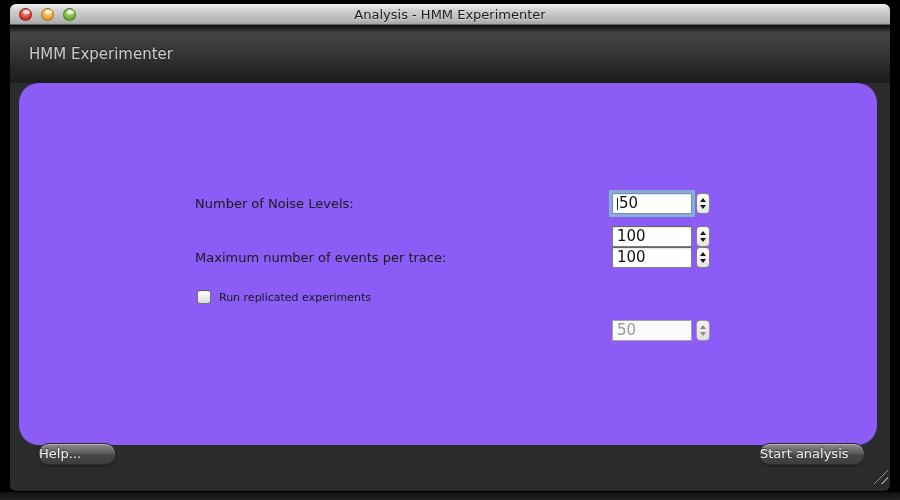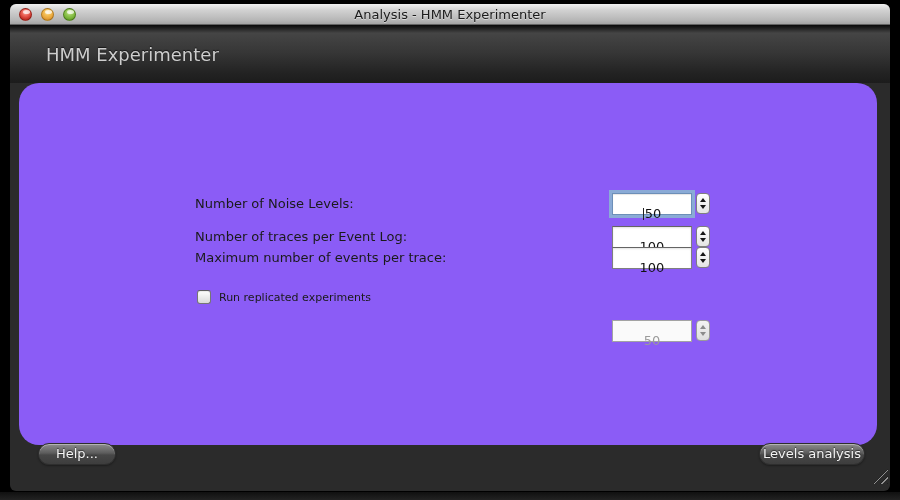--- a/index.html
+++ b/index.html
@@ -24,33 +24,33 @@
   .light::after { content:""; position:absolute; left:3px; top:1px; width:7px;
     height:4px; border-radius:50%; background:rgba(255,255,255,.7); }
   .light.red    { background:radial-gradient(circle at 50% 30%,#ffb6ad 0%,#ec655a 35%,#d03a30 65%,#8e120b 100%); border:1px solid rgba(100,10,5,.55); }
   .light.yellow { background:radial-gradient(circle at 50% 30%,#ffe7b0 0%,#f3bd53 35%,#e8a33a 65%,#a76a0c 100%); border:1px solid rgba(130,85,5,.55); }
   .light.green  { background:radial-gradient(circle at 50% 30%,#d4f0a5 0%,#96c857 35%,#77b336 65%,#3f7110 100%); border:1px solid rgba(45,85,10,.55); }
 
   
   .header { position:absolute; top:21px; left:0; right:0; height:58px;
     background:linear-gradient(180deg,#0a0a0a 0%,#454545 14%,#363636 48%,#232323 82%,#1c1c1c 100%);
     display:flex; align-items:center; }
-  .header-title { padding-left:36px; font-size:18px; color:#cdcdcd;
+  .header-title { padding-left:19px; font-size:15px; color:#cdcdcd;
     text-shadow:0 -1px 1px rgba(0,0,0,.6); }
 
   
   .panel { position:absolute; left:9px; top:79px; width:858px; height:362px;
     background:#8b5cf6; border-radius:20px; }
 
   .row { position:absolute; left:0; width:100%; height:21px; }
   .row-label { position:absolute; left:176px; top:0; height:21px; line-height:21px;
     font-size:13px; color:#1a1a1a; white-space:nowrap; }
   .field { position:absolute; left:593px; top:0; width:80px; height:21px;
     background:#fff; border:1px solid #7f7f7f; border-top-color:#646464;
-    font-size:13px; color:#111; text-align:center; padding:10px 4px; line-height:19px;
+    font-size:15px; color:#111; text-align:left; padding:0 4px; line-height:19px;
     box-shadow:inset 0 1px 2px rgba(0,0,0,.12); }
   .field .caret { display:inline-block; width:1px; height:12px; background:#222;
     vertical-align:-2px; margin-right:1px; }
   .field.focused { border-color:#6d8fb8; box-shadow:0 0 0 3px #8aabd6, inset 0 1px 1px rgba(0,0,0,.1); }
 
   .spinner { position:absolute; left:677px; top:0; width:14px; height:21px;
     background:linear-gradient(#ffffff,#e4e4e4); border:1px solid #7f7f7f;
     border-radius:4px; display:flex; flex-direction:column; align-items:center;
     justify-content:center; gap:3px; }
   .tri-up { width:0; height:0; border-left:3px solid transparent;
@@ -68,21 +68,21 @@
   .checkbox { position:absolute; left:178px; top:3px; width:14px; height:14px;
     border-radius:3px; background:linear-gradient(#ffffff,#dadada);
     border:1px solid #767676; border-top-color:#5e5e5e;
     box-shadow:inset 0 1px 1px rgba(0,0,0,.08); }
   .checkbox-label { position:absolute; left:200px; top:0; height:21px;
     line-height:21px; font-size:11px; color:#1a1a1a; }
 
   
   .btn { position:absolute; top:360px; height:22px; border-radius:11px;
     background:linear-gradient(180deg,#8d8d8d 0%,#5d5d5d 45%,#474747 55%,#3d3d3d 100%);
-    border:1px solid #2e2e2e; color:#f4f4f4; font-size:13px; text-align:center;
+    border:1px solid #2e2e2e; color:#f4f4f4; font-size:13px; text-align:left;
     line-height:20px; text-shadow:0 -1px 1px rgba(0,0,0,.55);
     box-shadow:inset 0 1px 0 rgba(255,255,255,.35), 0 1px 2px rgba(0,0,0,.35);
     cursor:default; font-family:"DejaVu Sans","Liberation Sans",sans-serif; }
   .btn-help  { left:19px;  width:78px; }
   .btn-start { right:12px; width:106px; }
 
   
   .grip { position:absolute; right:2px; bottom:7px; width:15px; height:15px;
     clip-path:polygon(100% 0,0 100%,100% 100%);
     background:repeating-linear-gradient(135deg,
@@ -114,21 +114,20 @@
       <div class="row" style="top:110px">
         <div class="row-label">Number of Noise Levels:</div>
         <div class="field focused"><span class="caret"></span><span>50</span></div>
         <div class="spinner">
           <div class="tri-up"></div>
           <div class="tri-down"></div>
         </div>
       </div>
 
       <div class="row" style="top:143px">
-        <div class="row-label">Number of traces per Event Log:</div>
         <div class="field"><span>100</span></div>
         <div class="spinner">
           <div class="tri-up"></div>
           <div class="tri-down"></div>
         </div>
       </div>
 
       <div class="row" style="top:164px">
         <div class="row-label">Maximum number of events per trace:</div>
         <div class="field"><span>100</span></div>
@@ -145,20 +144,20 @@
 
       <div class="row disabled" style="top:237px">
         <div class="field"><span>50</span></div>
         <div class="spinner">
           <div class="tri-up"></div>
           <div class="tri-down"></div>
         </div>
       </div>
 
       <div class="btn btn-help">Help...</div>
-      <div class="btn btn-start">Levels analysis</div>
+      <div class="btn btn-start">Start analysis</div>
     </div>
 
     <div class="grip"></div>
   </div>
 
   <div class="reflection"></div>
 </div>
 
 </body></html>

